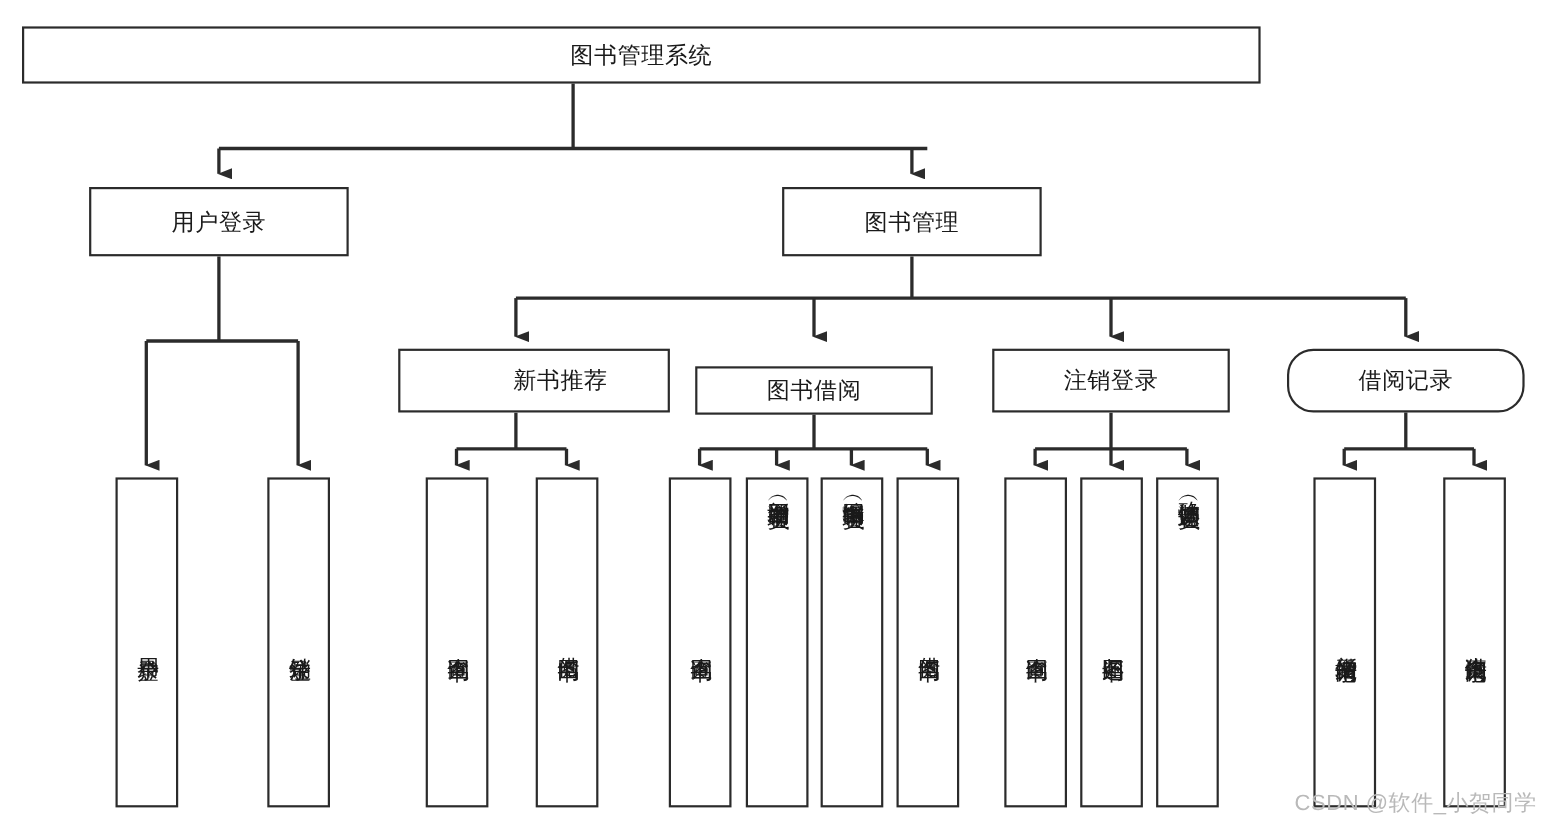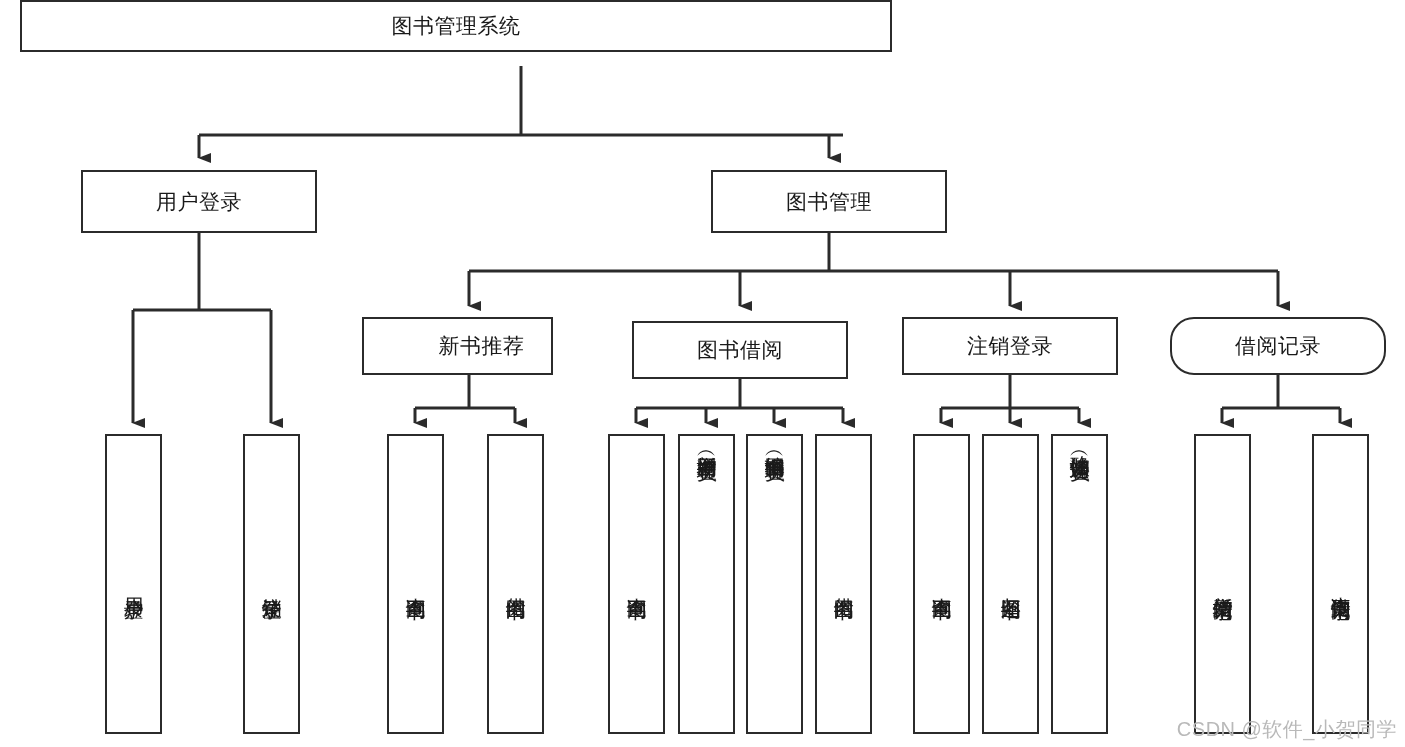--- a/index.html
+++ b/index.html
@@ -117,35 +117,35 @@
       <path d="M1010,408 L1010,423" marker-end="url(#ah)"></path>
       <path d="M1079,408 L1079,423" marker-end="url(#ah)"></path>
 
       <path d="M1278,375 L1278,408"></path>
       <path d="M1222,408 L1340,408"></path>
       <path d="M1222,408 L1222,423" marker-end="url(#ah)"></path>
       <path d="M1340,408 L1340,423" marker-end="url(#ah)"></path>
     </g>
   </svg>
 
-  <div class="node horiz" style="left:20px; top:0; width:872px; height:52px;">
+  <div class="node horiz" style="left:20px; top:24px; width:1126px; height:52px;">
     <span class="node-label">图书管理系统</span>
   </div>
 
   <div class="node horiz" style="left:81px; top:170px; width:236px; height:63px;">
     <span class="node-label">用户登录</span>
   </div>
   <div class="node horiz" style="left:711px; top:170px; width:236px; height:63px;">
     <span class="node-label">图书管理</span>
   </div>
 
-  <div class="node horiz" style="left:362px; top:317px; width:191px; height:58px;padding-left:48px;">
+  <div class="node horiz" style="left:362px; top:317px; width:247px; height:58px;padding-left:48px;">
     <span class="node-label">新书推荐</span>
   </div>
-  <div class="node horiz" style="left:632px; top:321px; width:216px; height:58px;text-align:right;">
+  <div class="node horiz" style="left:632px; top:333px; width:216px; height:44px;text-align:right;">
     <span class="node-label">图书借阅</span>
   </div>
   <div class="node horiz" style="left:902px; top:317px; width:216px; height:58px;">
     <span class="node-label">注销登录</span>
   </div>
   <div class="node horiz" style="left:1170px; top:317px; width:216px; height:58px;border-radius:24px;">
     <span class="node-label">借阅记录</span>
   </div>
 
   <div class="node vert mid" style="left:105px; top:434px; width:57px; height:300px;">

